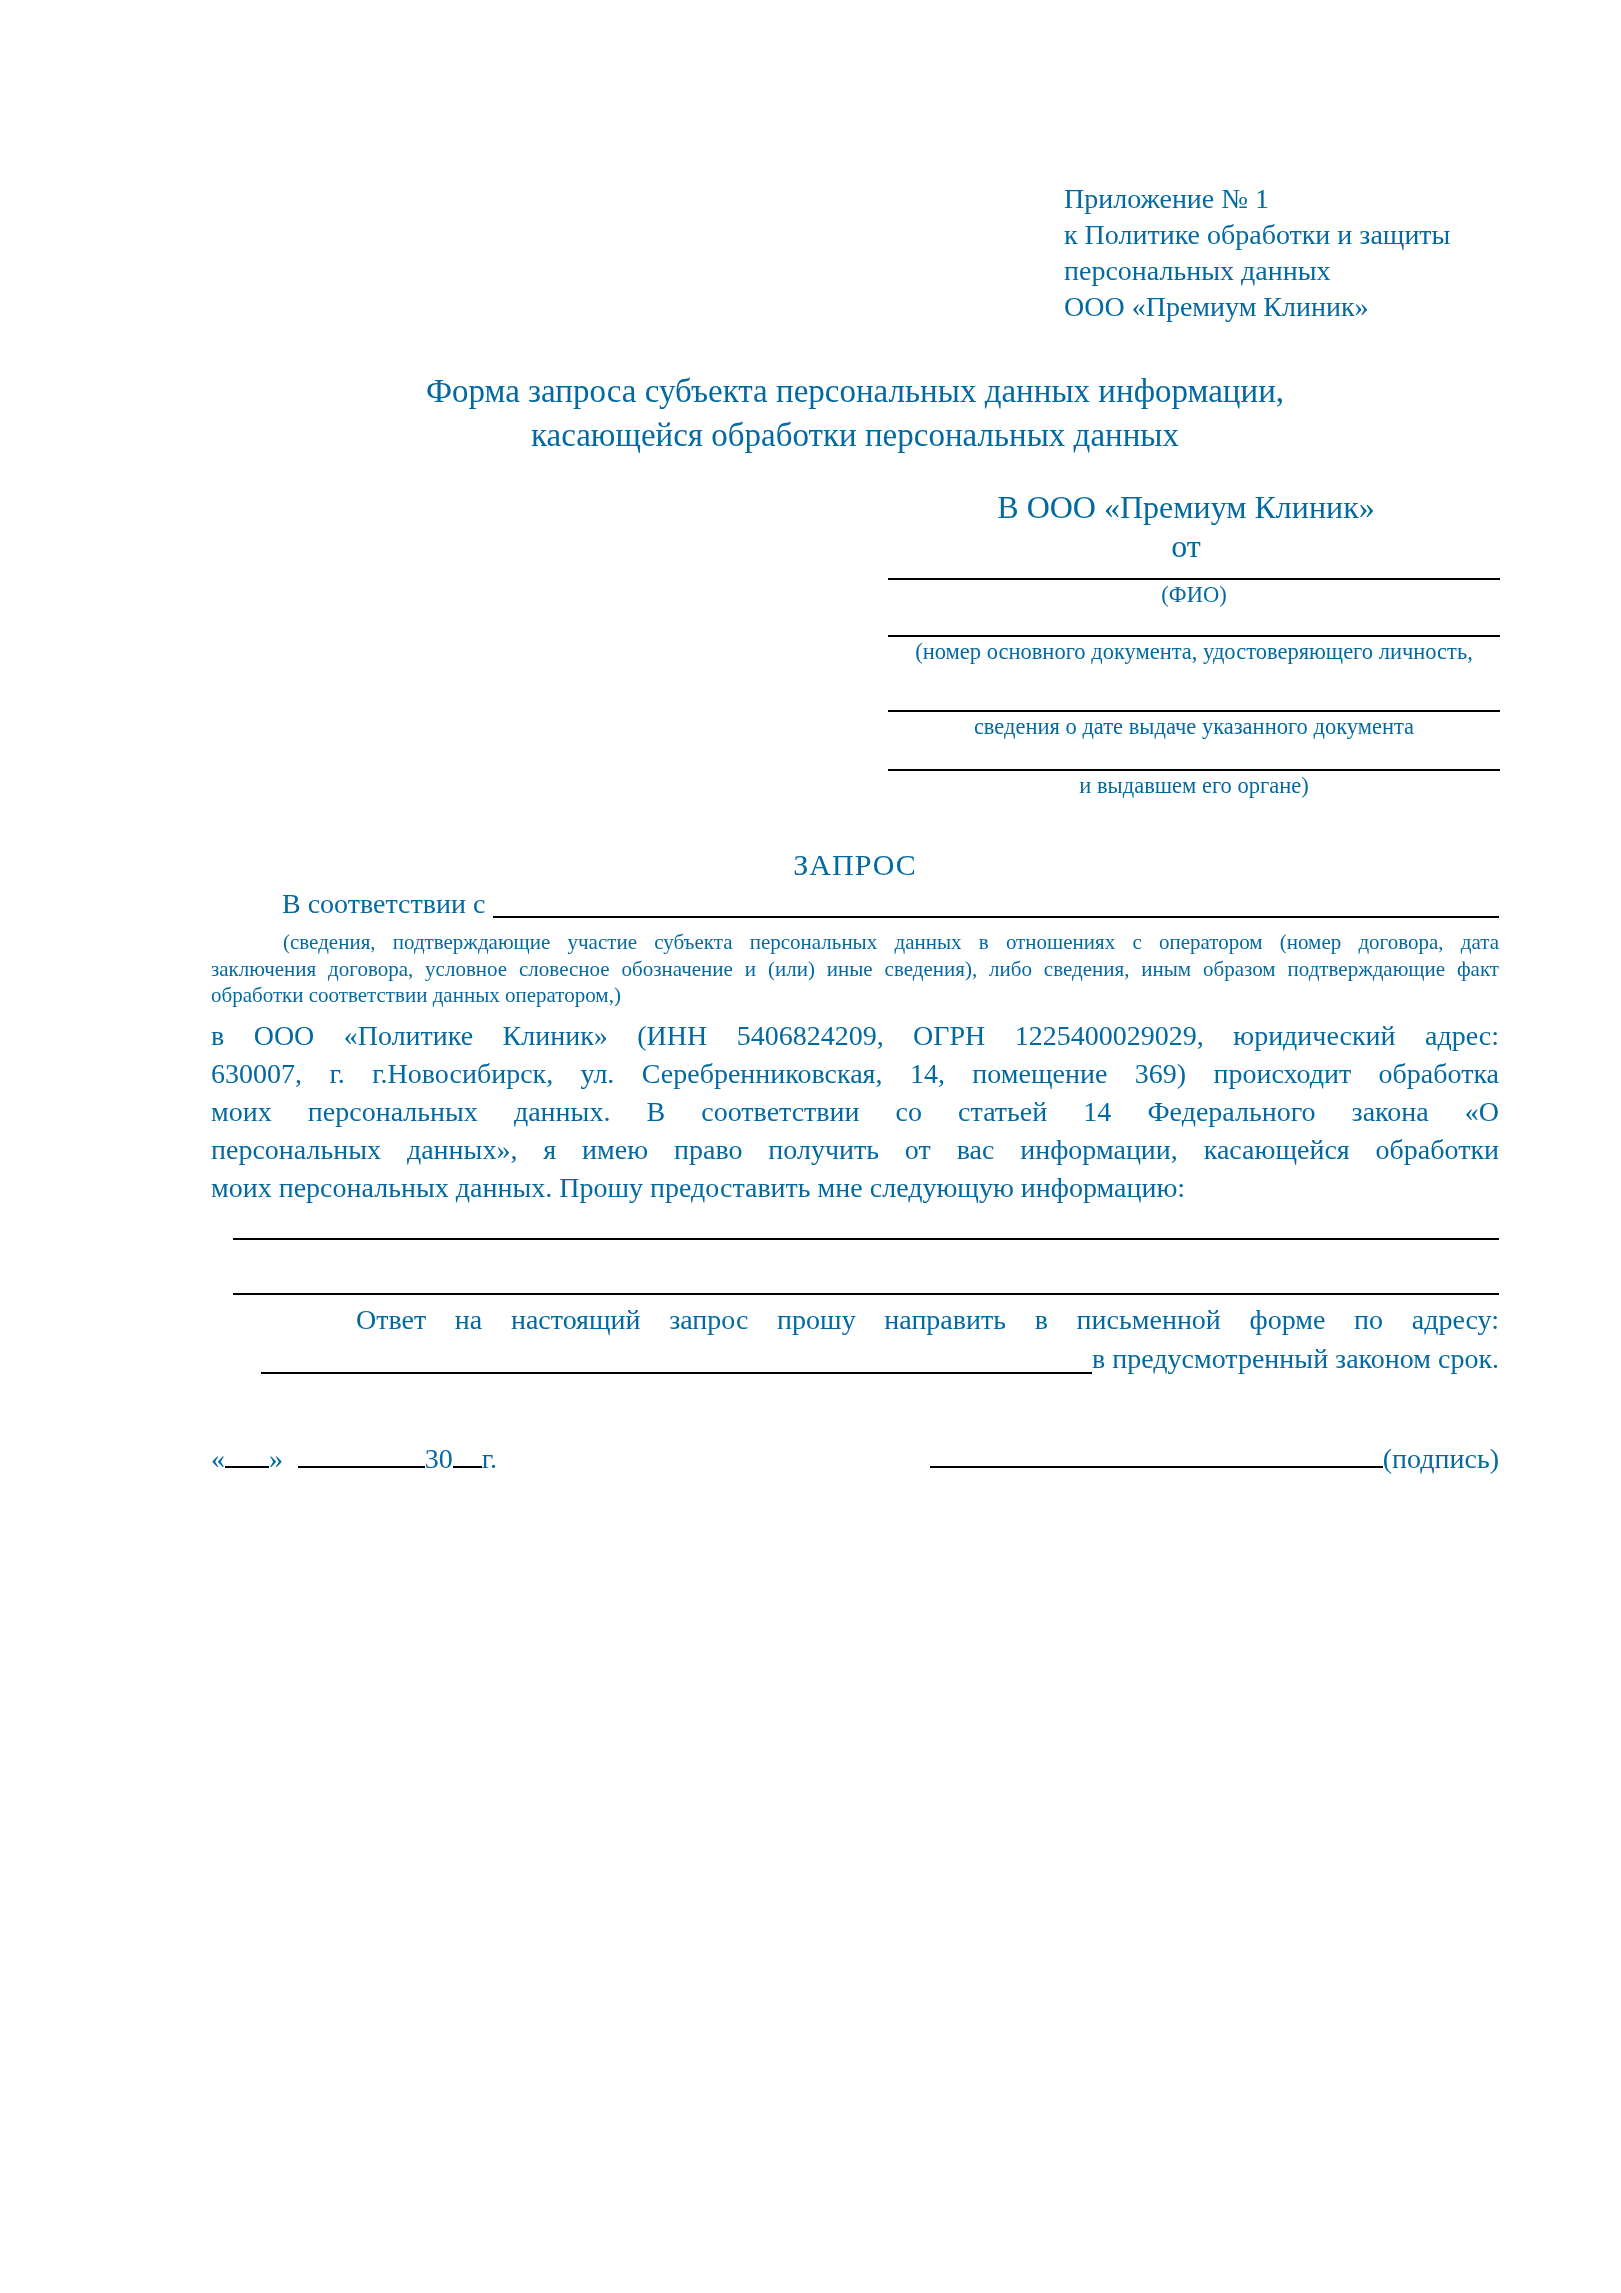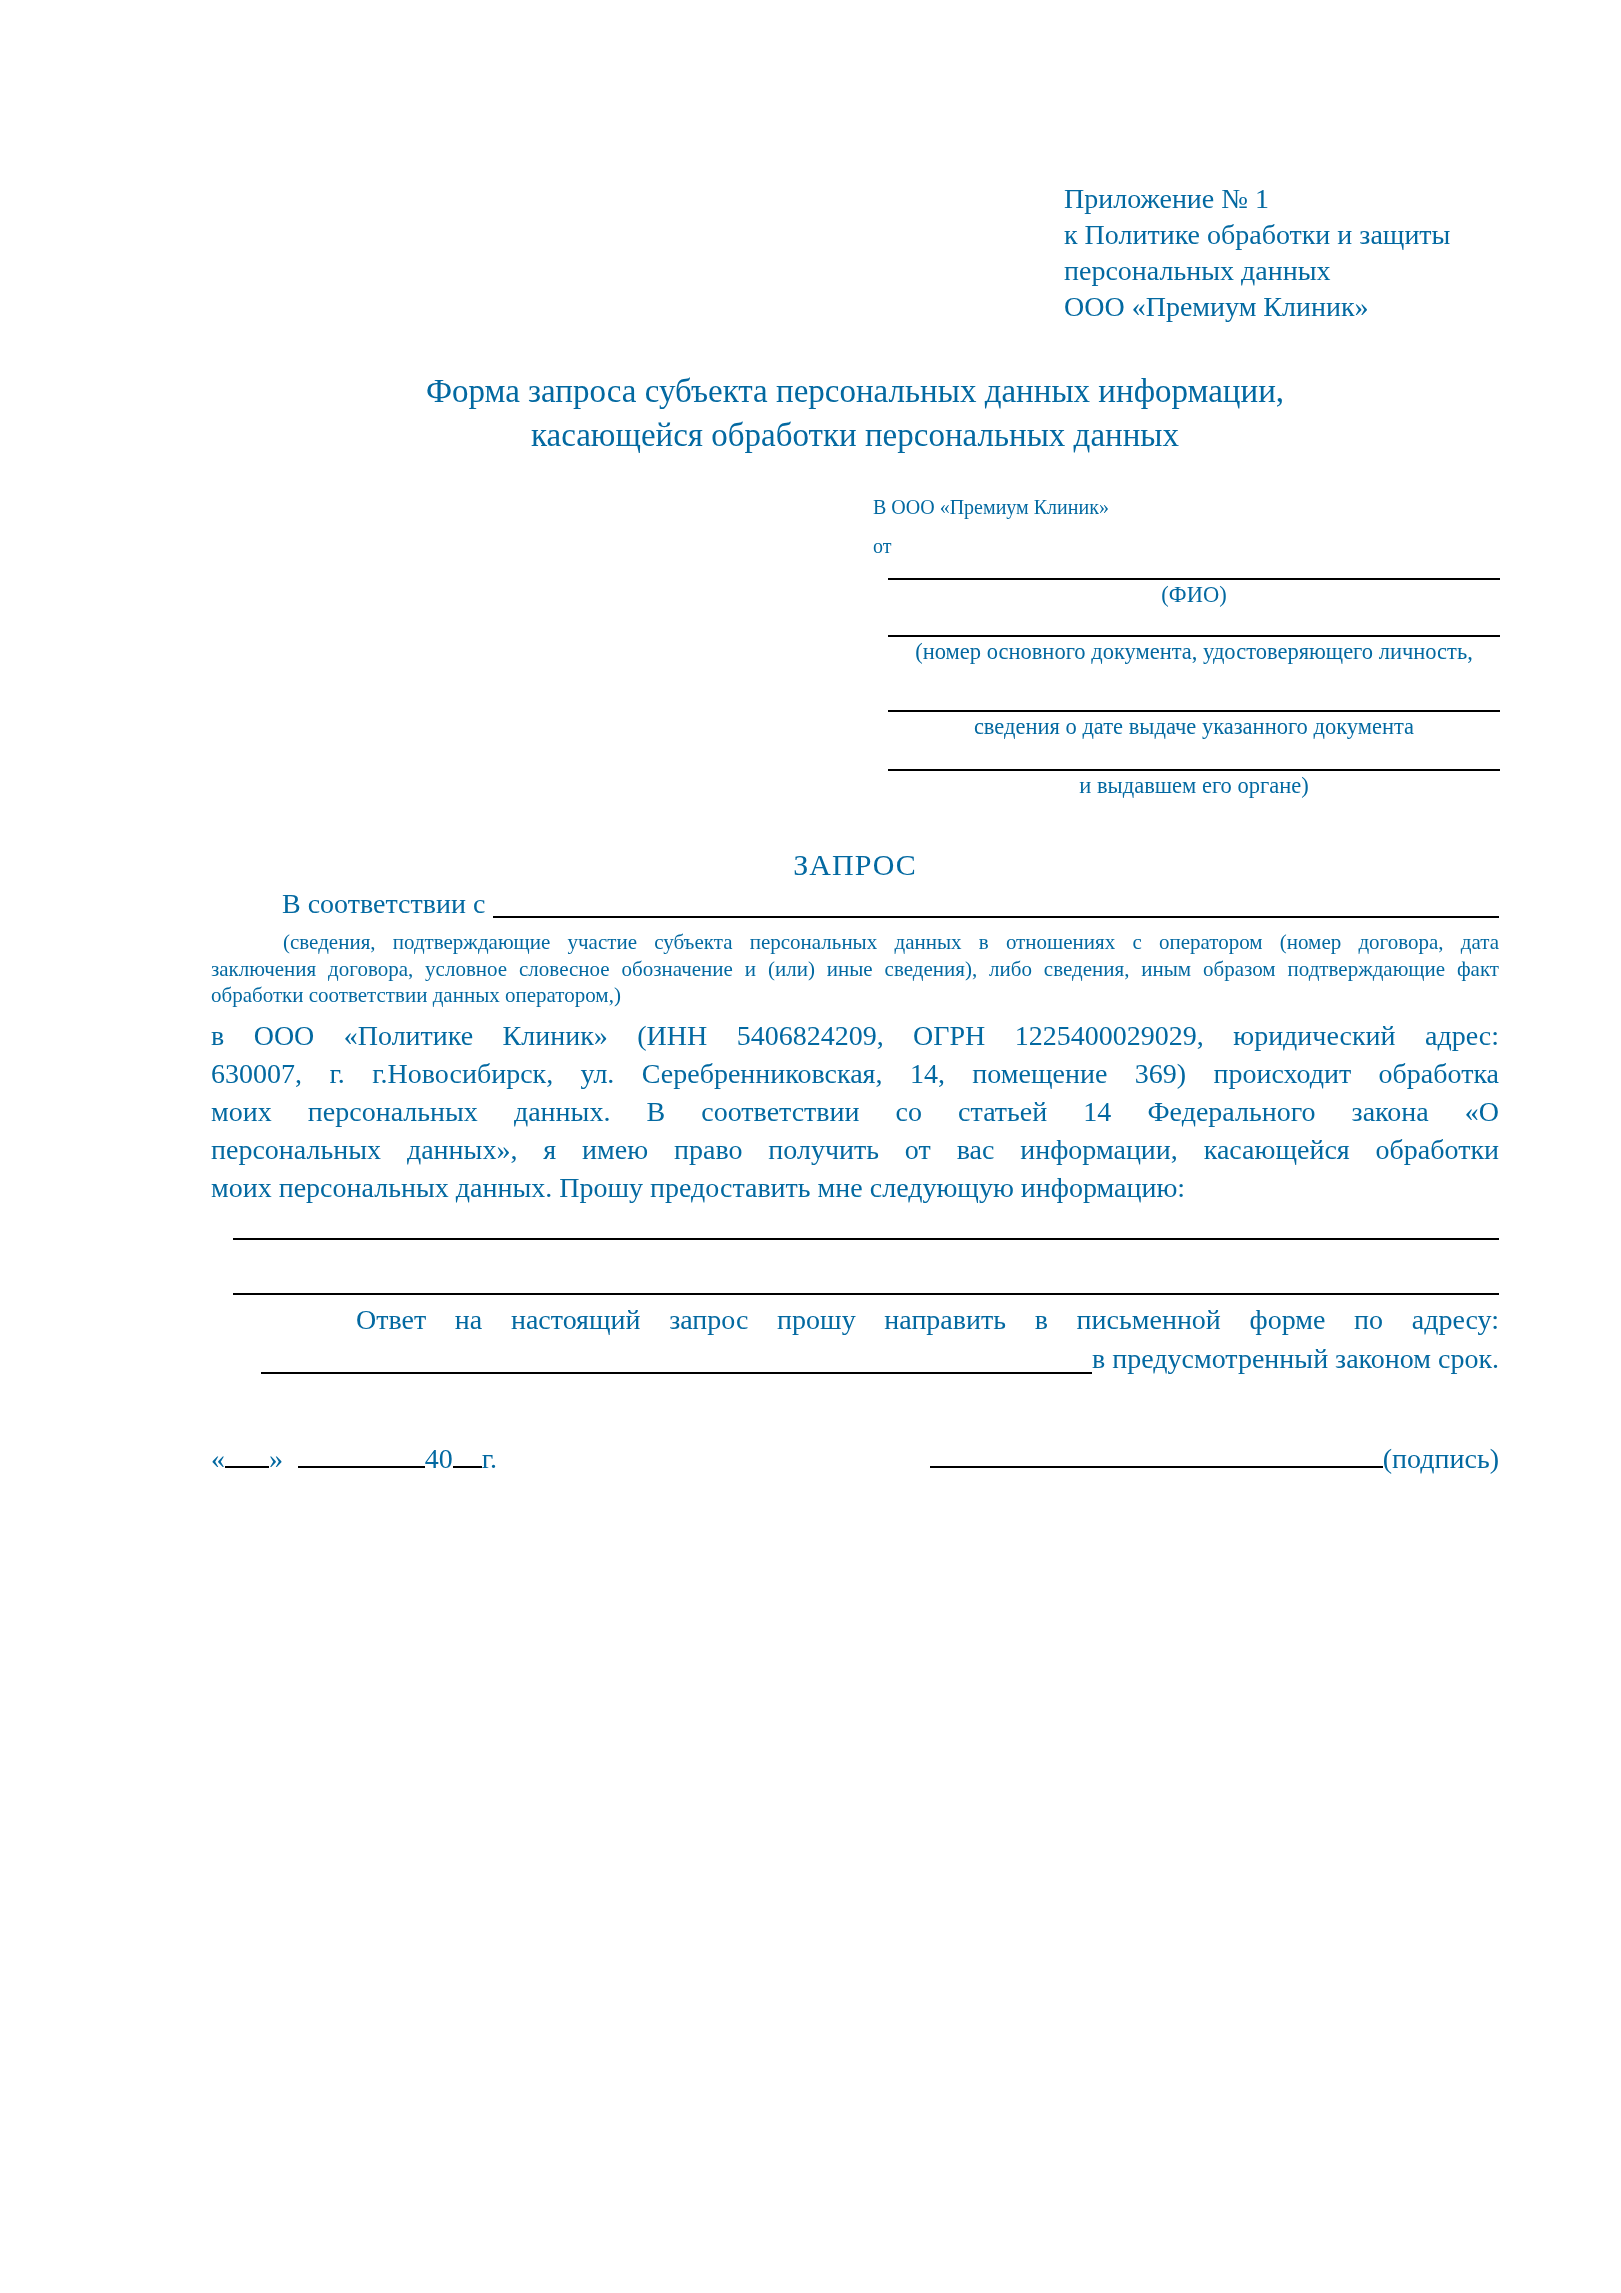--- a/index.html
+++ b/index.html
@@ -34,22 +34,23 @@
     font-size: 33px;
     line-height: 44px;
     font-weight: normal;
     text-align: center;
   }
 
   
   .addressee {
     margin-top: 31px;
     margin-left: 662px;
-    font-size: 20px;
-    line-height: 39px;
+    font-size: 32px;
+    line-height: 39px;
+    text-align: center;
   }
 
   
   .fields {
     margin-top: 11.8px;
     margin-left: 677px;
     width: 612px;
   }
   .field-rule {
     border-top: 2.9px solid #000;
@@ -223,21 +224,21 @@
     <div class="reply-1">Ответ на настоящий запрос прошу направить в письменной форме по адресу:</div>
 
     <div class="reply-2">
       <span class="reply-spacer"></span>
       <span class="fill"></span>
       <span class="reply-suffix">в предусмотренный законом срок.</span>
     </div>
 
     <div class="bottom-row">
       <div class="date-group">
-        <span>«</span><span class="blank-seg w45"></span><span>»</span><span class="blank-seg w130"></span><span>40</span><span class="blank-seg w30"></span><span>г.</span>
+        <span>«</span><span class="blank-seg w45"></span><span>»</span><span class="blank-seg w130"></span><span>30</span><span class="blank-seg w30"></span><span>г.</span>
       </div>
       <div class="sig-group">
         <span class="sig-line"></span><span>(подпись)</span>
       </div>
     </div>
 
   </div>
 </div>
 
 

